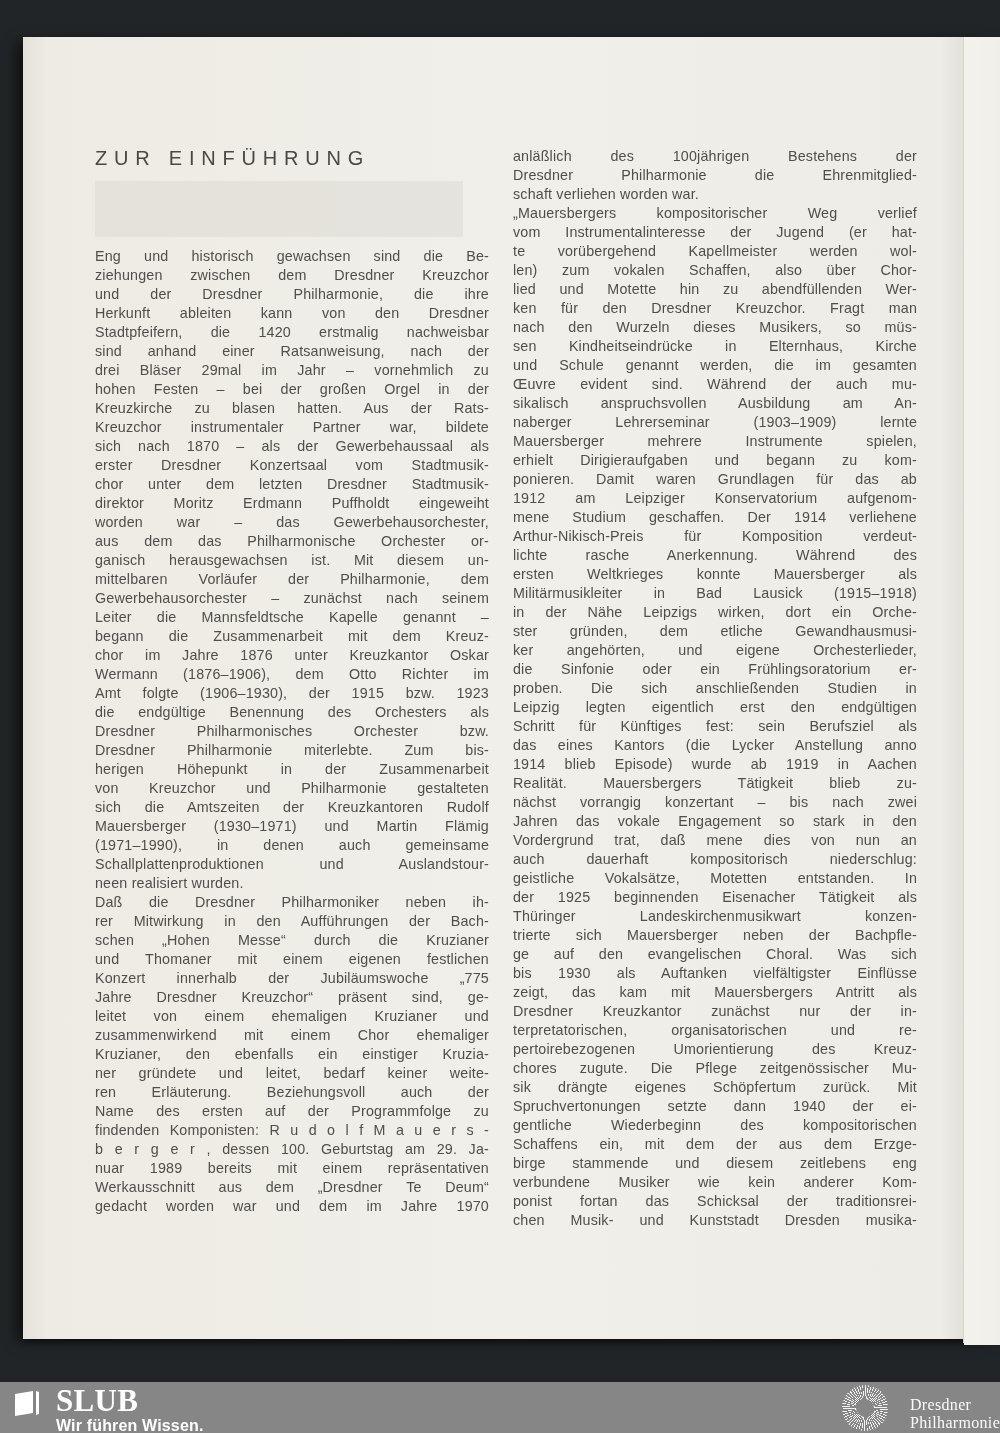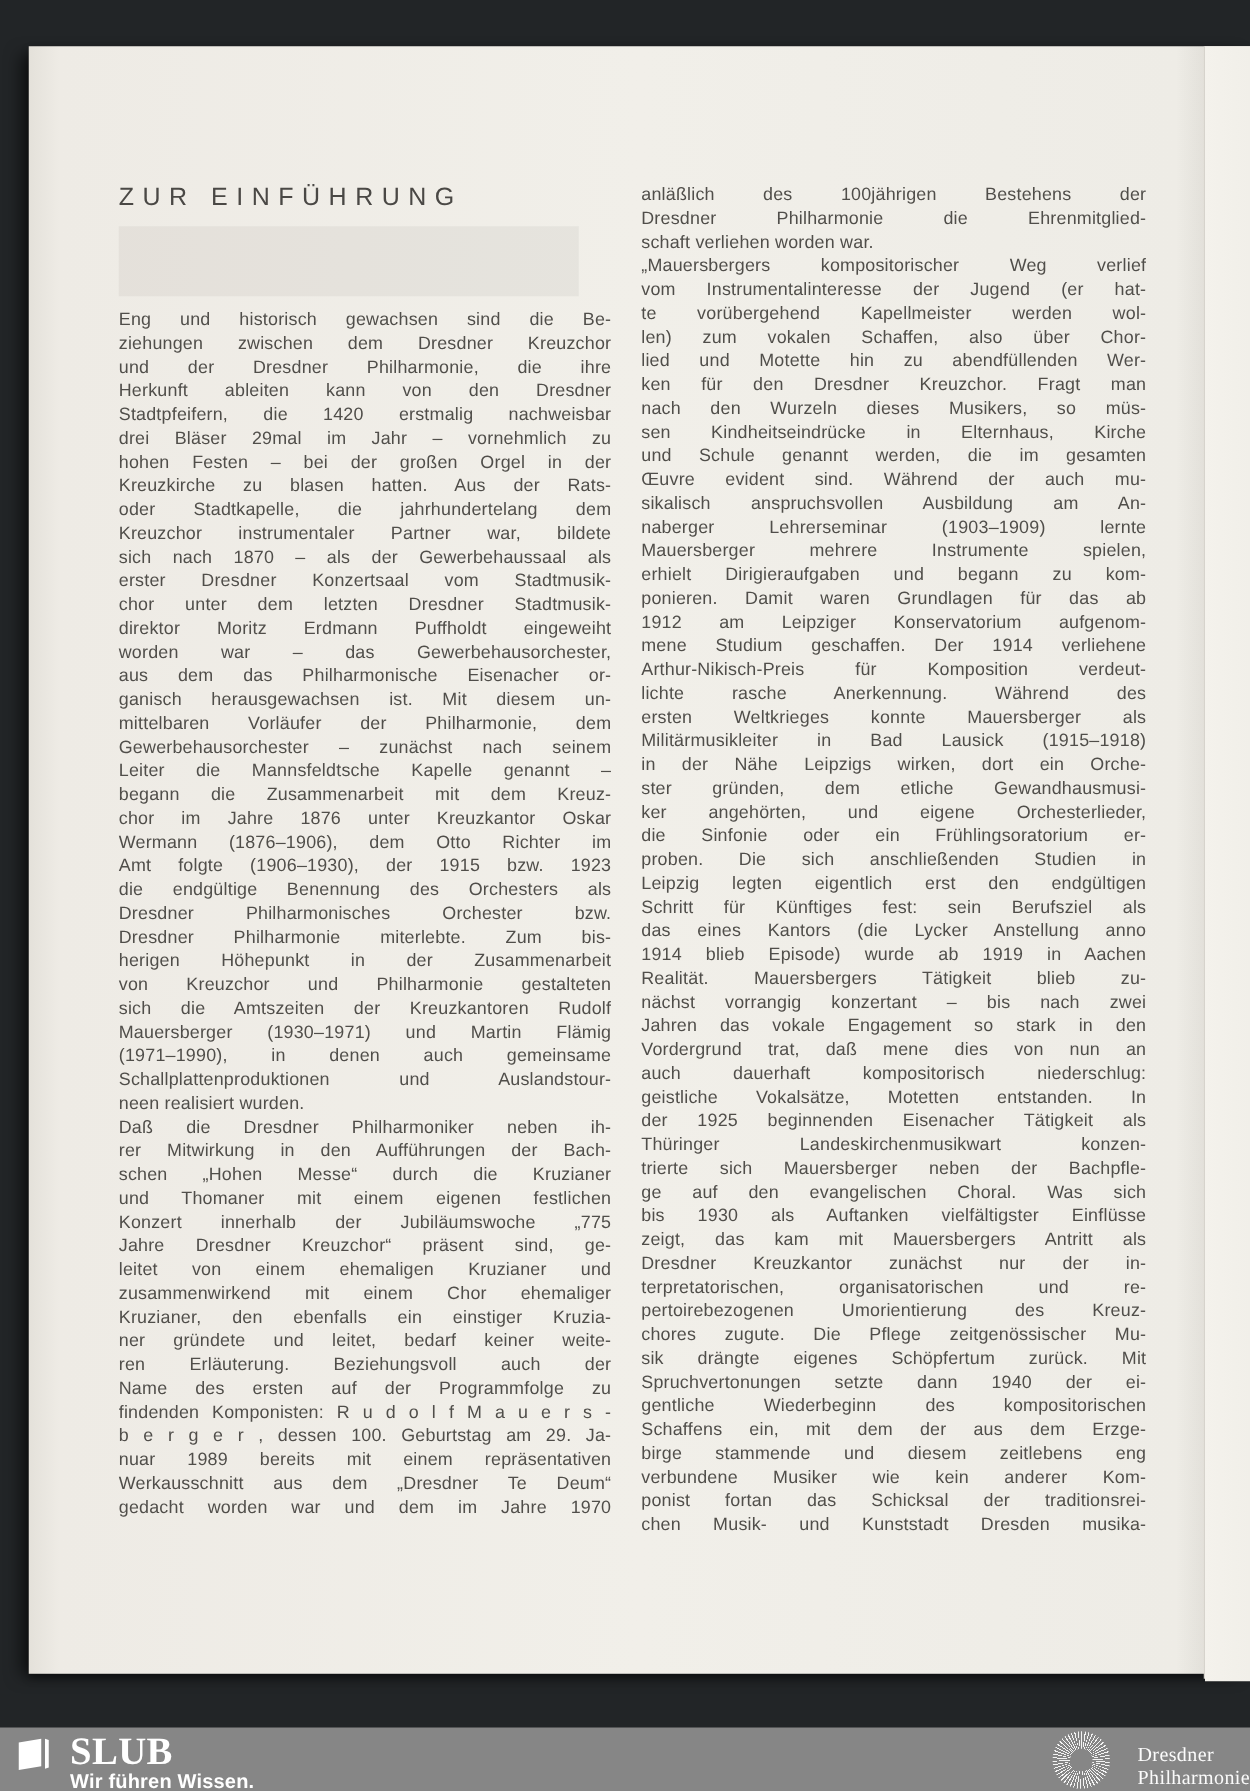--- a/index.html
+++ b/index.html
@@ -134,31 +134,31 @@
 <div class="paper">
   <div class="print-artifact"></div>
   <h1 class="page-title">ZUR EINFÜHRUNG</h1>
 
   <div class="col col-left">
       <div class="text-line">Eng und historisch gewachsen sind die Be-</div>
       <div class="text-line">ziehungen zwischen dem Dresdner Kreuzchor</div>
       <div class="text-line">und der Dresdner Philharmonie, die ihre</div>
       <div class="text-line">Herkunft ableiten kann von den Dresdner</div>
       <div class="text-line">Stadtpfeifern, die 1420 erstmalig nachweisbar</div>
+      <div class="text-line">sind anhand einer Ratsanweisung, nach der</div>
       <div class="text-line">drei Bläser 29mal im Jahr – vornehmlich zu</div>
       <div class="text-line">hohen Festen – bei der großen Orgel in der</div>
       <div class="text-line">Kreuzkirche zu blasen hatten. Aus der Rats-</div>
-      <div class="text-line">oder Stadtkapelle, die jahrhundertelang dem</div>
       <div class="text-line">Kreuzchor instrumentaler Partner war, bildete</div>
       <div class="text-line">sich nach 1870 – als der Gewerbehaussaal als</div>
       <div class="text-line">erster Dresdner Konzertsaal vom Stadtmusik-</div>
       <div class="text-line">chor unter dem letzten Dresdner Stadtmusik-</div>
       <div class="text-line">direktor Moritz Erdmann Puffholdt eingeweiht</div>
       <div class="text-line">worden war – das Gewerbehausorchester,</div>
-      <div class="text-line">aus dem das Philharmonische Eisenacher or-</div>
+      <div class="text-line">aus dem das Philharmonische Orchester or-</div>
       <div class="text-line">ganisch herausgewachsen ist. Mit diesem un-</div>
       <div class="text-line">mittelbaren Vorläufer der Philharmonie, dem</div>
       <div class="text-line">Gewerbehausorchester – zunächst nach seinem</div>
       <div class="text-line">Leiter die Mannsfeldtsche Kapelle genannt –</div>
       <div class="text-line">begann die Zusammenarbeit mit dem Kreuz-</div>
       <div class="text-line">chor im Jahre 1876 unter Kreuzkantor Oskar</div>
       <div class="text-line">Wermann (1876–1906), dem Otto Richter im</div>
       <div class="text-line">Amt folgte (1906–1930), der 1915 bzw. 1923</div>
       <div class="text-line">die endgültige Benennung des Orchesters als</div>
       <div class="text-line">Dresdner Philharmonisches Orchester bzw.</div>

